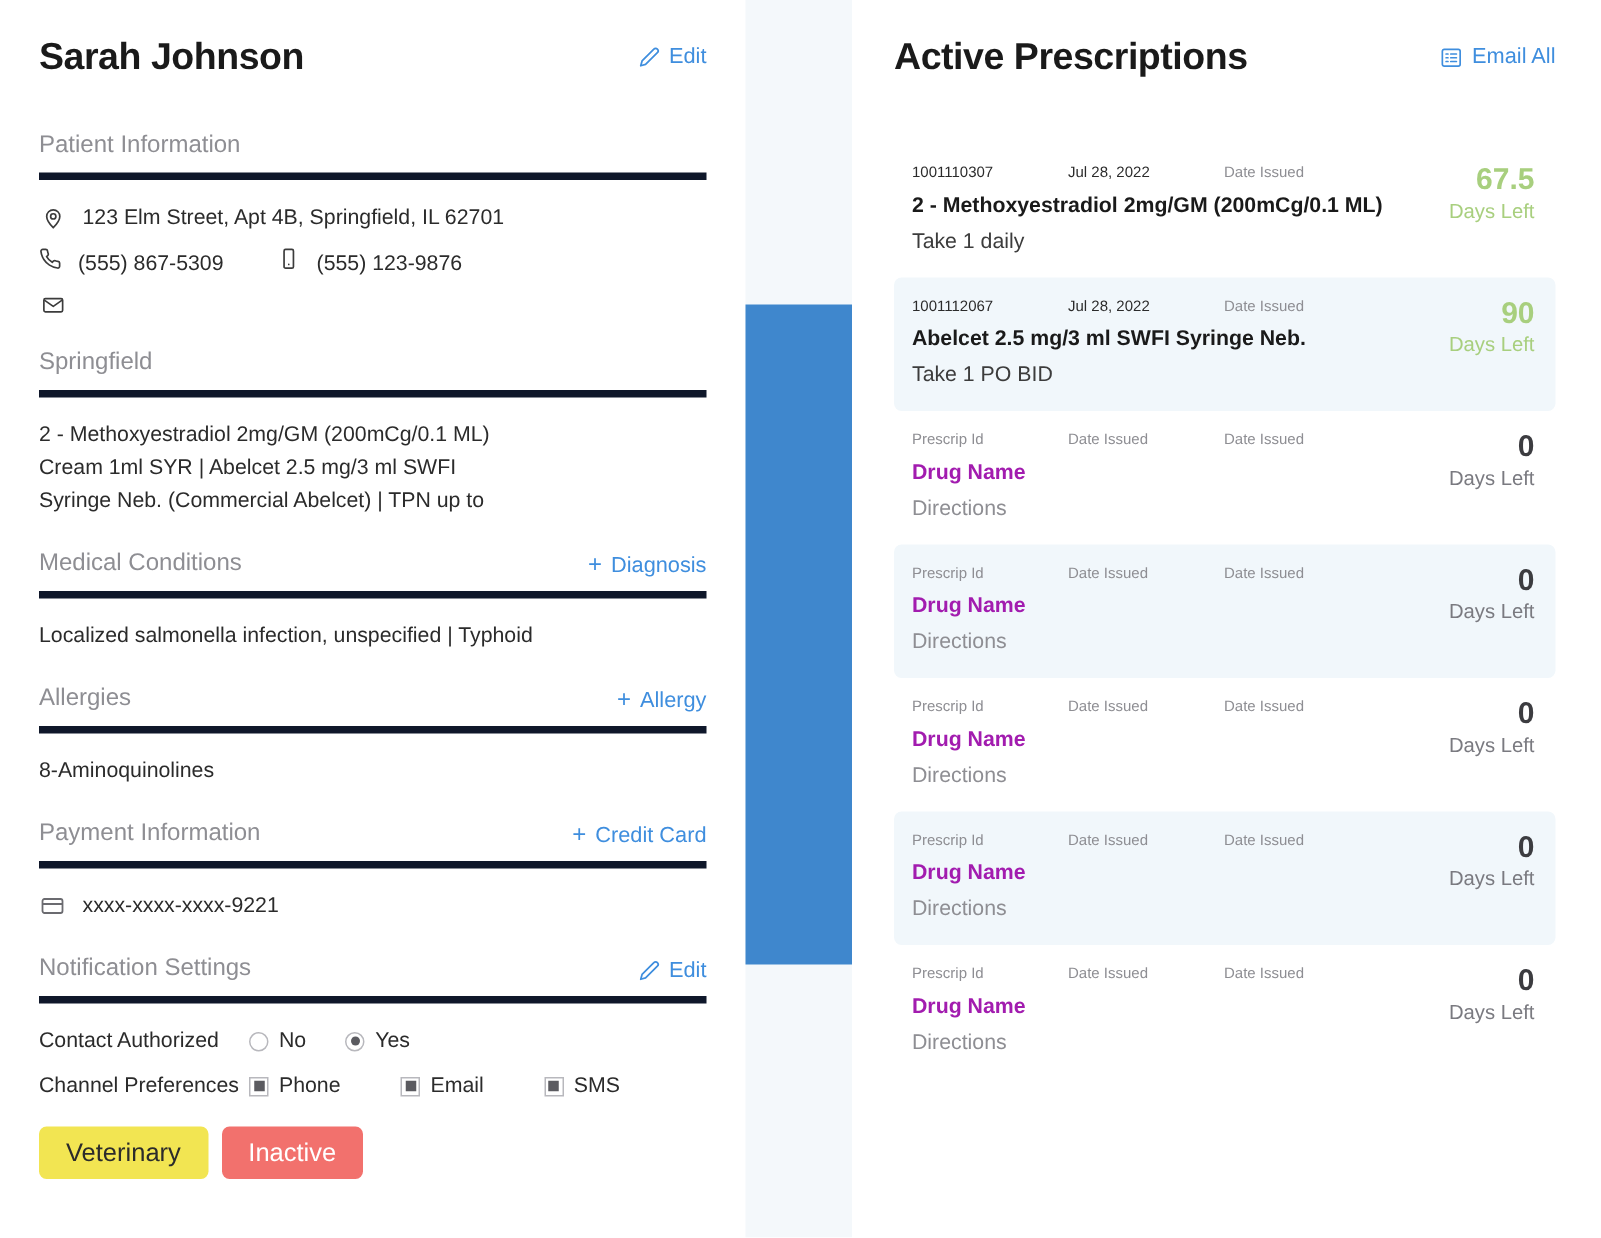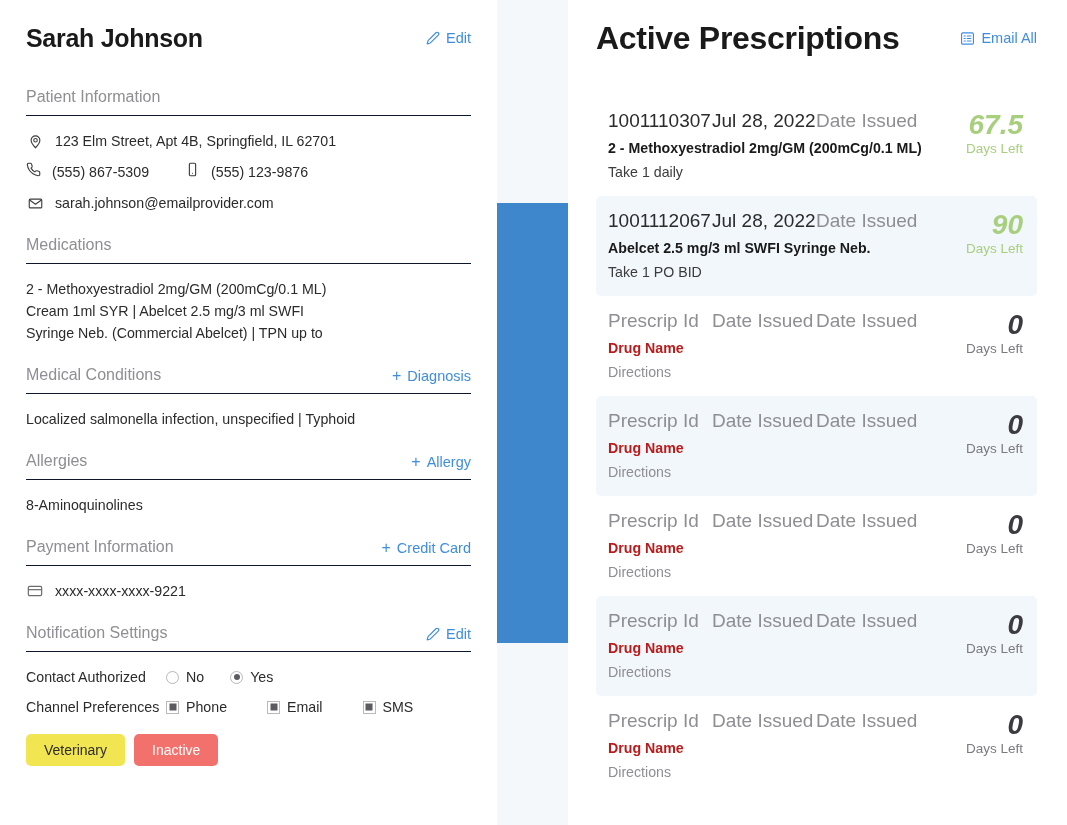--- a/index.html
+++ b/index.html
@@ -58,21 +58,21 @@
     color: #3f8ede;
     font-weight: 400;
   }
 
   .section { margin-bottom: 6px; }
   .section-head {
     display: flex;
     align-items: flex-end;
     justify-content: space-between;
     padding-bottom: 9px;
-    border-bottom: 1px solid #0f172a;
+    border-bottom: 5px solid #0f172a;
   }
   .section-title {
     font-size: 16px;
     color: #8e8e93;
     font-weight: 400;
   }
   .section-body {
     padding-top: 14px;
     font-size: 14.2px;
     line-height: 1.55;
@@ -157,21 +157,21 @@
     transform: translate(-50%, -50%);
     width: 7px; height: 7px;
     background: #5b5b60;
   }
 
   
   .pill-row { display: flex; gap: 9px; margin-top: 16px; }
   .pill {
     border: none;
     border-radius: 5px;
-    font-size: 14px;
+    font-size: 17px;
     font-family: "Liberation Sans", sans-serif;
     padding: 9px 18px;
     cursor: pointer;
     line-height: 1;
     display: inline-flex;
     align-items: center;
     gap: 7px;
     white-space: nowrap;
   }
   .pill-yellow { background: #f2e552; color: #2b2b2b; }
@@ -208,66 +208,65 @@
     overflow: hidden;
   }
   .rx-header {
     display: flex;
     align-items: center;
     justify-content: space-between;
     height: 40px;
     margin-bottom: 38px;
   }
   .rx-title {
-    font-size: 32px;
+    font-size: 25px;
     font-weight: bold;
     letter-spacing: -0.3px;
     color: #1a1a1a;
   }
   .rx-list { display: block; }
   .rx-row {
     display: flex;
     align-items: flex-start;
     justify-content: space-between;
     padding: 14px 14px 16px 12px;
     border-radius: 5px;
   }
   .rx-row.alt { background: #f1f7fb; }
   .rx-main { flex: 1; min-width: 0; }
   .rx-meta {
     display: flex;
     align-items: baseline;
-    font-size: 19px;
+    font-size: 10px;
     margin-bottom: 8px;
   }
   .rx-id { width: 104px; color: #2b2b2b; }
   .rx-id.placeholder { color: #8e8e93; }
   .rx-date { width: 104px; color: #2b2b2b; }
   .rx-date.placeholder { color: #8e8e93; }
   .rx-datelabel { color: #8e8e93; }
   .rx-drug {
     font-size: 14.2px;
     font-weight: bold;
     color: #1a1a1a;
     margin-bottom: 8px;
   }
-  .rx-drug.placeholder { color: #b91c1c; }
+  .rx-drug.placeholder { color: #a21caf; }
   .rx-dir { font-size: 14.2px; color: #3c3c3c; }
   .rx-dir.placeholder { color: #8e8e93; }
   .rx-days {
     text-align: right;
     min-width: 86px;
     padding-left: 10px;
   }
   .rx-days-num {
-    font-size: 28px;
+    font-size: 20px;
     font-weight: bold;
     line-height: 1.05;
     color: #a8cf7e;
-    font-style: italic;
   }
   .rx-days-label {
     font-size: 13.5px;
     color: #a8cf7e;
     margin-top: 2px;
   }
   .rx-days.zero .rx-days-num { color: #3c3c40; font-weight: bold; }
   .rx-days.zero .rx-days-label { color: #7a7a80; }
 </style>
 </head>
@@ -322,28 +321,27 @@
             <span>(555) 123-9876</span>
           </span>
         </div>
         <div class="info-row gap-after">
           <span class="ico">
             <svg width="15" height="15" viewBox="0 0 24 24" fill="none" stroke="#3c3c3c" stroke-width="1.8" stroke-linejoin="round">
               <rect x="2" y="5" width="20" height="14" rx="1.6"></rect>
               <path d="M2.5 6.5 12 13.2l9.5-6.7"></path>
             </svg>
           </span>
-          <span>sarah.johnson@emailprovider.com</span>
         </div>
       </div>
     </div>
 
     <div class="section">
       <div class="section-head">
-        <span class="section-title">Medications</span>
+        <span class="section-title">Springfield</span>
       </div>
       <div class="section-body gap-after">
         <div>2 - Methoxyestradiol 2mg/GM (200mCg/0.1 ML)</div>
         <div>Cream 1ml SYR | Abelcet 2.5 mg/3 ml SWFI</div>
         <div>Syringe Neb. (Commercial Abelcet) | TPN up to</div>
       </div>
     </div>
 
     <div class="section">
       <div class="section-head">

